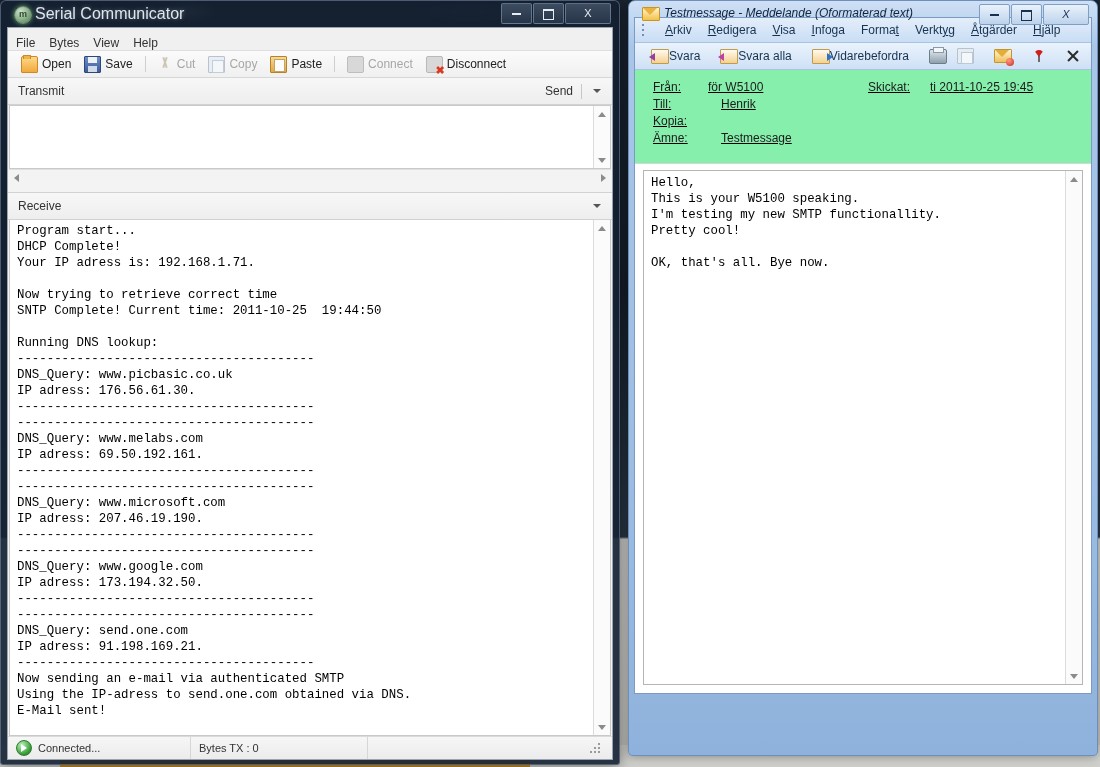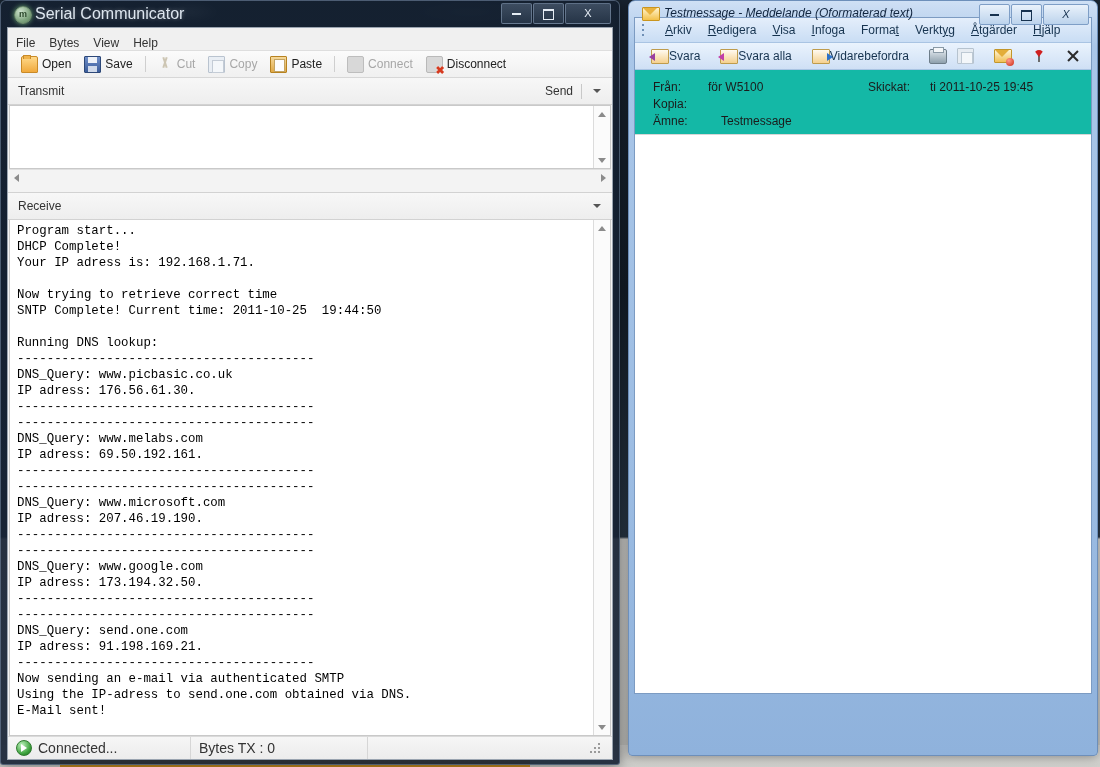--- a/index.html
+++ b/index.html
@@ -102,21 +102,21 @@
     align-items:flex-start;justify-content:space-between;}
 
   #transmitText{position:absolute;left:4px;top:3px;right:18px;font-family:"Liberation Mono",monospace;font-size:12px;color:#111;white-space:pre;}
 
   #receiveBox{flex:1;position:relative;background:#fff;border:1px solid #c9c9c9;border-top:0;overflow:hidden;}
   #receiveText{position:absolute;left:7px;top:3px;right:20px;
     font-family:"Liberation Mono",monospace;font-size:12.4px;line-height:16px;
     color:#000;white-space:pre;}
 
   .statusbar{height:22px;background:linear-gradient(180deg,#f6f6f6,#ececec);
-    border-top:1px solid #dadada;display:flex;align-items:center;font-size:14px;color:#333;}
+    border-top:1px solid #dadada;display:flex;align-items:center;font-size:11px;color:#333;}
   .statusbar .cell{padding:0 8px;height:100%;display:flex;align-items:center;border-right:1px solid #d6d6d6;}
   .statusbar .cell.grow{flex:1;border-right:0;}
   .greendot{width:14px;height:14px;border-radius:50%;margin-right:6px;
     background:radial-gradient(circle at 35% 30%,#bff3bf,#3aa03a 65%,#1f6b1f);
     border:1px solid #2f7a2f;position:relative;}
   .greendot:after{content:"";position:absolute;left:4px;top:3px;width:0;height:0;
     border-top:4px solid transparent;border-bottom:4px solid transparent;border-left:6px solid #fff;}
   .grip{width:12px;height:12px;margin-left:auto;margin-right:3px;
     background:
       radial-gradient(circle 1px at 2px 10px,#9a9a9a 99%,transparent),
@@ -178,21 +178,21 @@
     background:radial-gradient(circle at 35% 30%,#ff9b8d,#cc2a14);}
   .ico-flag{width:14px;height:14px;position:relative;}
   .ico-flag:after{content:"";position:absolute;left:2px;top:1px;width:10px;height:7px;
     background:#cf2020;border-radius:5px 5px 0 0;clip-path:polygon(0 0,100% 0,50% 100%);}
   .ico-flag:before{content:"";position:absolute;left:6px;top:6px;width:2px;height:7px;background:#6b6b6b;}
   .ico-xdel{width:14px;height:14px;position:relative;}
   .ico-xdel:before,.ico-xdel:after{content:"";position:absolute;left:6px;top:0;width:2px;height:14px;background:#2b2b2b;}
   .ico-xdel:before{transform:rotate(45deg);}
   .ico-xdel:after{transform:rotate(-45deg);}
 
-  .mailhdr{background:#14b8a6;padding:9px 0 4px 0;border-bottom:1px solid #d6d6d6;position:relative;}
+  .mailhdr{background:#86efac;padding:9px 0 16px 0;border-bottom:1px solid #d6d6d6;position:relative;text-decoration:underline;}
   .hrow{display:flex;font-size:12px;color:#1b1b1b;line-height:17px;}
   .hlab{width:55px;padding-left:18px;color:#1b1b1b;flex:0 0 auto;}
   .hval{flex:0 0 auto;}
   .mailbodywrap{flex:1;margin:6px 8px 8px 8px;border:1px solid #b5b5b5;background:#fff;position:relative;overflow:hidden;}
   #mailBody{position:absolute;left:7px;top:4px;right:20px;
     font-family:"Liberation Mono",monospace;font-size:12.4px;line-height:16px;color:#000;white-space:pre;}
   .mailvscroll{position:absolute;right:0;top:0;bottom:0;width:16px;background:#fbfbfb;border-left:1px solid #dcdcdc;}
 </style>
 </head>
 <body>
@@ -404,23 +404,43 @@
     </div>
 
     <div class="mailhdr">
       <div class="hrow">
         <span class="hlab">Från:</span>
         <span class="hval" style="width:160px;">för W5100</span>
         <span class="hval" style="width:62px;">Skickat:</span>
         <span class="hval">ti 2011-10-25 19:45</span>
       </div>
       <div class="hrow">
+        <span class="hlab">Till:</span>
+        <span class="hval" style="padding-left:13px;">Henrik</span>
+      </div>
+      <div class="hrow">
         <span class="hlab">Kopia:</span>
         <span class="hval" style="padding-left:13px;"></span>
       </div>
       <div class="hrow">
         <span class="hlab">Ämne:</span>
         <span class="hval" style="padding-left:13px;">Testmessage</span>
       </div>
     </div>
 
+    <div class="mailbodywrap">
+      <div id="mailBody">Hello,
+This is your W5100 speaking.
+I'm testing my new SMTP functionallity.
+Pretty cool!
+
+OK, that's all. Bye now.</div>
+      <div class="mailvscroll">
+        <div class="arrowup" style="position:absolute;top:0;left:0;right:0;height:16px;">
+            <div class="tri-up"></div>
+          </div>
+        <div class="arrowdn" style="position:absolute;bottom:0;left:0;right:0;height:16px;">
+            <div class="tri-dn"></div>
+          </div>
+      </div>
+    </div>
   </div>
 </div>
 
 </body></html>

